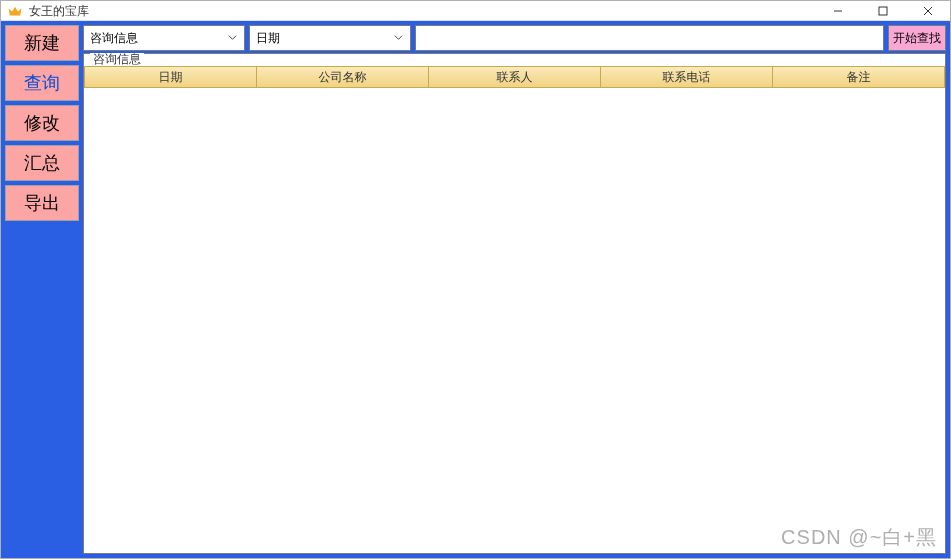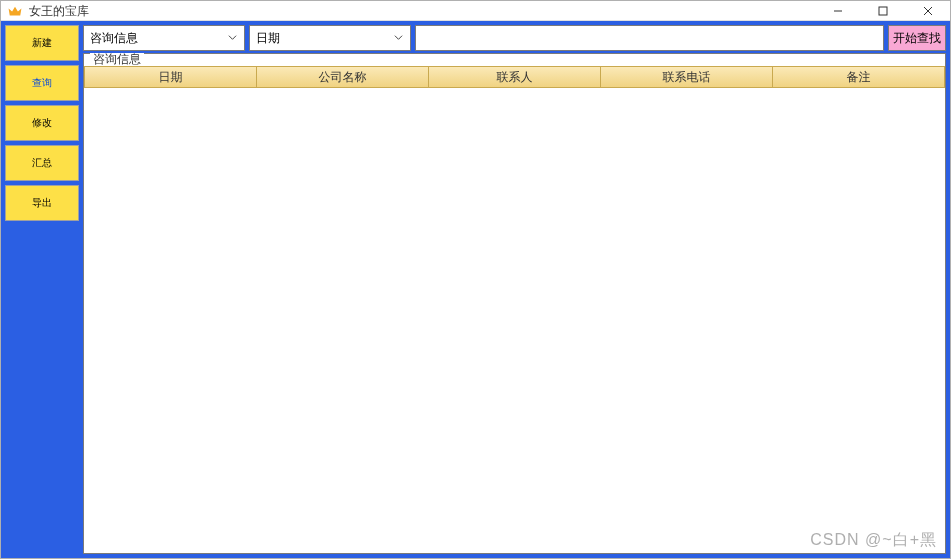--- a/index.html
+++ b/index.html
@@ -57,24 +57,24 @@
     }
     .sidebar {
       width: 74px;
       display: flex;
       flex-direction: column;
       gap: 4px;
       flex-shrink: 0;
     }
     .side-btn {
       height: 36px;
-      background: #fde047;
+      background: #fca5a5;
       border: 1px solid #a0a0a0;
       display: flex; align-items: center; justify-content: center;
-      font-size: 10px;
+      font-size: 18px;
       color: #000;
     }
     .side-btn.active {
       color: #0a4bd8;
       text-align: center;
     }
     .main {
       flex: 1;
       display: flex;
       flex-direction: column;
@@ -155,21 +155,21 @@
     .th:first-child { border-left: 1px solid #c9a94f; }
     .table-body {
       flex: 1;
       background: #fff;
     }
     .watermark {
       position: absolute;
       right: 14px;
       bottom: 8px;
       color: rgba(120,120,120,0.6);
-      font-size: 16px;
+      font-size: 20px;
       letter-spacing: 1px;
       pointer-events: none;
     }
   </style>
 </head>
 <body>
 
 <div class="window">
 
   <div class="titlebar">

